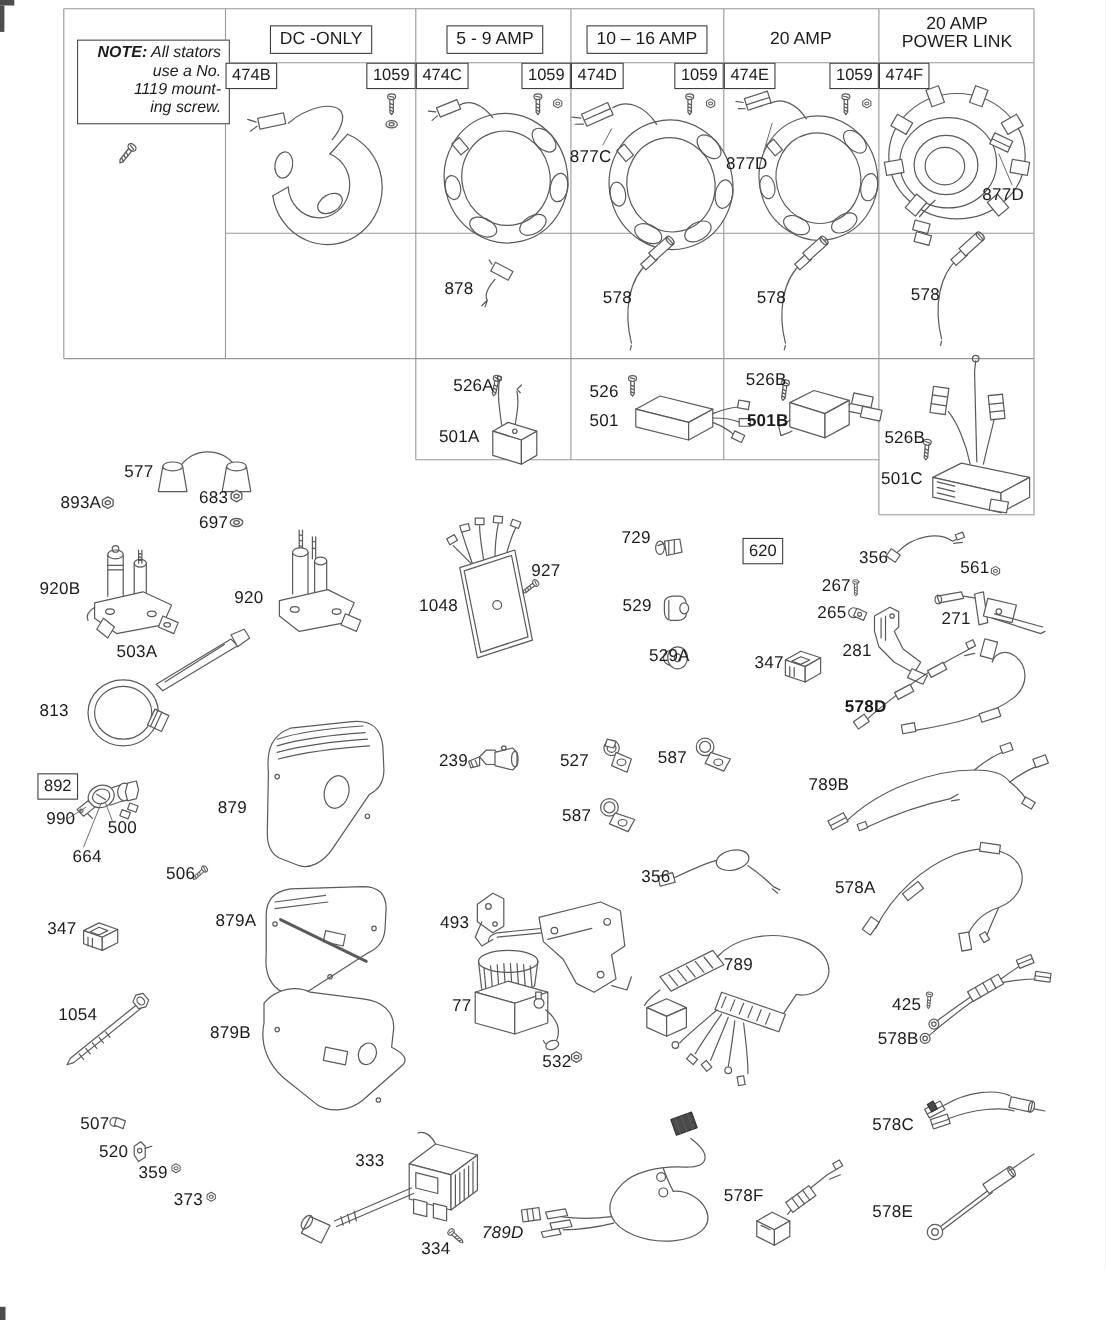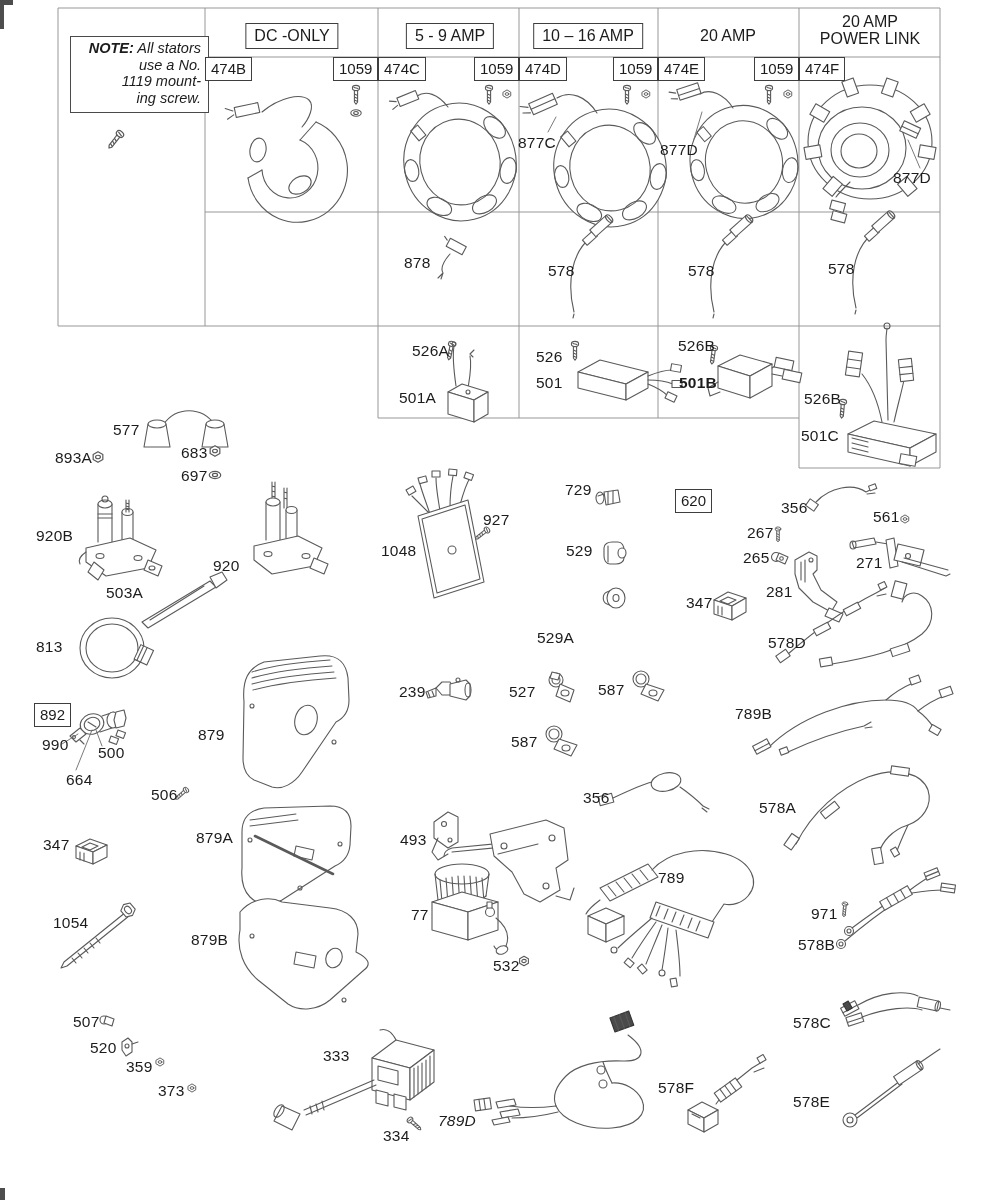--- a/index.html
+++ b/index.html
@@ -746,55 +746,55 @@
       <div class="plabel" style="left: 536px; top: 374px;">501</div>
       <div class="plabel" style="left: 678px; top: 337px;">526B</div>
       <div class="plabel" style="left: 679px; top: 374px; font-weight: bold;">501B</div>
       <div class="plabel" style="left: 804px; top: 390px;">526B</div>
       <div class="plabel" style="left: 801px; top: 427px;">501C</div>
       <div class="plabel" style="left: 113px; top: 421px;">577</div>
       <div class="plabel" style="left: 55px; top: 449px;">893A</div>
       <div class="plabel" style="left: 181px; top: 444px;">683</div>
       <div class="plabel" style="left: 181px; top: 467px;">697</div>
       <div class="plabel" style="left: 36px; top: 527px;">920B</div>
-      <div class="plabel" style="left: 213px; top: 557px; text-align: center;">920</div>
+      <div class="plabel" style="left: 213px; top: 535px; text-align: center;">920</div>
       <div class="plabel" style="left: 106px; top: 584px;">503A</div>
       <div class="plabel" style="left: 36px; top: 619px; margin-top: 19px;">813</div>
       <div class="plabel" style="left: 381px; top: 542px;">1048</div>
       <div class="plabel" style="left: 483px; top: 511px;">927</div>
       <div class="plabel" style="left: 565px; top: 481px;">729</div>
       <div class="plabel" style="left: 566px; top: 542px;">529</div>
-      <div class="plabel" style="left: 537px; top: 588px; margin-top: 41px;">529A</div>
+      <div class="plabel" style="left: 590px; top: 588px;">529A</div>
       <div class="plabel" style="left: 781px; top: 499px;">356</div>
       <div class="plabel" style="left: 873px; top: 508px;">561</div>
       <div class="plabel" style="left: 747px; top: 524px;">267</div>
       <div class="plabel" style="left: 743px; top: 549px;">265</div>
       <div class="plabel" style="left: 856px; top: 554px;">271</div>
       <div class="plabel" style="left: 766px; top: 583px;">281</div>
       <div class="plabel" style="left: 686px; top: 594px;">347</div>
-      <div class="plabel" style="left: 768px; top: 634px;">578D</div>
+      <div class="plabel" style="left: 768px; top: 634px; font-weight: bold;">578D</div>
       <div class="plabel" style="left: 42px; top: 736px;">990</div>
       <div class="plabel" style="left: 98px; top: 744px;">500</div>
       <div class="plabel" style="left: 66px; top: 771px;">664</div>
       <div class="plabel" style="left: 198px; top: 726px;">879</div>
       <div class="plabel" style="left: 399px; top: 683px;">239</div>
       <div class="plabel" style="left: 509px; top: 683px;">527</div>
       <div class="plabel" style="left: 598px; top: 681px;">587</div>
       <div class="plabel" style="left: 511px; top: 733px;">587</div>
       <div class="plabel" style="left: 735px; top: 705px;">789B</div>
       <div class="plabel" style="left: 151px; top: 786px;">506</div>
       <div class="plabel" style="left: 43px; top: 836px;">347</div>
       <div class="plabel" style="left: 196px; top: 829px;">879A</div>
       <div class="plabel" style="left: 400px; top: 831px;">493</div>
       <div class="plabel" style="left: 583px; top: 789px;">356</div>
       <div class="plabel" style="left: 759px; top: 799px; text-align: right;">578A</div>
       <div class="plabel" style="left: 53px; top: 914px;">1054</div>
       <div class="plabel" style="left: 411px; top: 906px;">77</div>
       <div class="plabel" style="left: 610px; top: 869px; margin-left: 48px;">789</div>
-      <div class="plabel" style="left: 811px; top: 905px;">971</div>
+      <div class="plabel" style="left: 811px; top: 905px;">425</div>
       <div class="plabel" style="left: 798px; top: 936px;">578B</div>
       <div class="plabel" style="left: 191px; top: 931px;">879B</div>
       <div class="plabel" style="left: 493px; top: 957px;">532</div>
       <div class="plabel" style="left: 73px; top: 1013px;">507</div>
       <div class="plabel" style="left: 90px; top: 1039px;">520</div>
       <div class="plabel" style="left: 126px; top: 1058px;">359</div>
       <div class="plabel" style="left: 158px; top: 1082px;">373</div>
       <div class="plabel" style="left: 323px; top: 1047px;">333</div>
       <div class="plabel" style="left: 383px; top: 1127px;">334</div>
       <div class="plabel" style="left: 438px; top: 1112px; font-style: italic;">789D</div>

